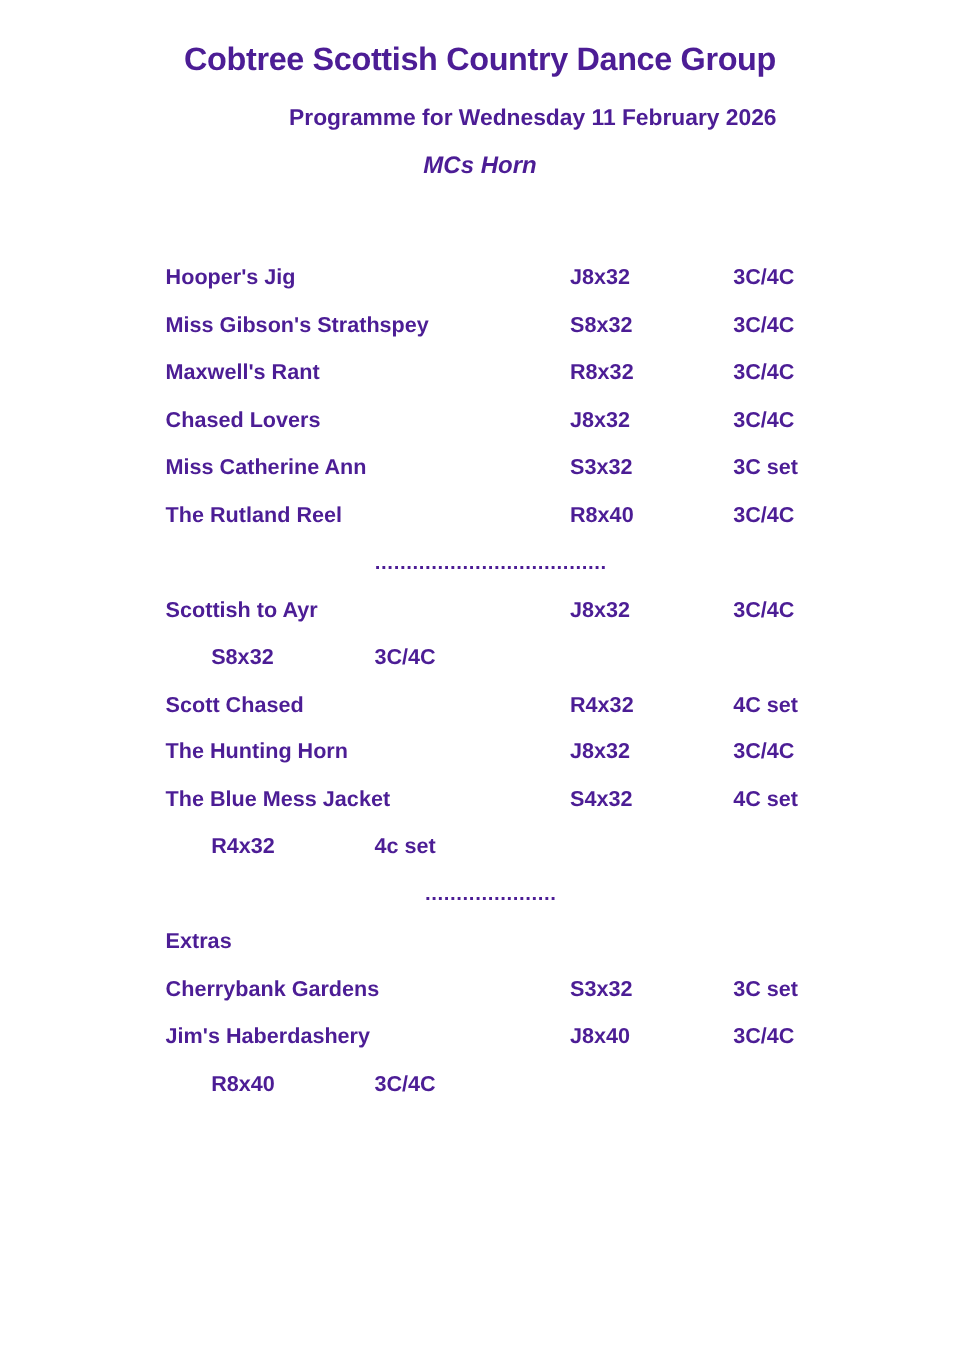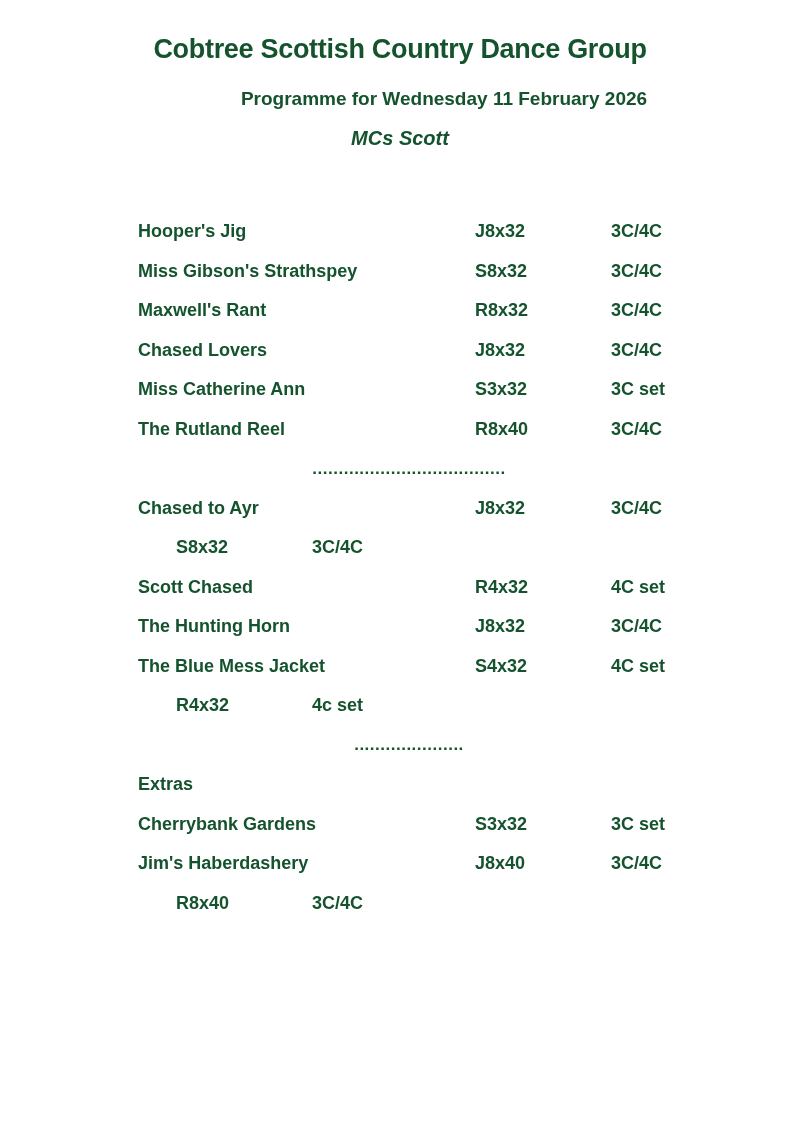--- a/index.html
+++ b/index.html
@@ -2,21 +2,21 @@
 <html><head>
 <meta charset="utf-8">
 <style>
   * { margin: 0; padding: 0; box-sizing: border-box; }
   html, body { background: #ffffff; }
   .page {
     position: relative;
     width: 800px;
     height: 1131px;
     background: #ffffff;
-    color: #14532d;
+    color: #4c1d95;
     font-family: "Liberation Sans", sans-serif;
     font-weight: bold;
     overflow: hidden;
   }
   .title {
     position: absolute;
     top: 34px;
     left: 0;
     width: 100%;
     text-align: center;
@@ -63,21 +63,21 @@
   }
   .extras-heading { font-size: 18px; }
 </style>
 </head>
 <body>
 
 <div class="page">
 
   <div class="title">Cobtree Scottish Country Dance Group</div>
   <div class="subtitle">Programme for Wednesday 11 February 2026</div>
-  <div class="mc">MCs Scott</div>
+  <div class="mc">MCs Horn</div>
 
   <div class="programme">
 
     <div class="line row">
       <span class="c-name">Hooper's Jig</span>
       <span class="c-code">J8x32</span>
       <span class="c-set">3C/4C</span>
     </div>
     <div class="line row">
       <span class="c-name">Miss Gibson's Strathspey</span>
@@ -101,21 +101,21 @@
     </div>
     <div class="line row">
       <span class="c-name">The Rutland Reel</span>
       <span class="c-code">R8x40</span>
       <span class="c-set">3C/4C</span>
     </div>
 
     <div class="line divider">.....................................</div>
 
     <div class="line row">
-      <span class="c-name">Chased to Ayr</span>
+      <span class="c-name">Scottish to Ayr</span>
       <span class="c-code">J8x32</span>
       <span class="c-set">3C/4C</span>
     </div>
     <div class="line row">
       <span class="c-code">S8x32</span>
       <span class="c-set">3C/4C</span>
     </div>
     <div class="line row">
       <span class="c-name">Scott Chased</span>
       <span class="c-code">R4x32</span>

